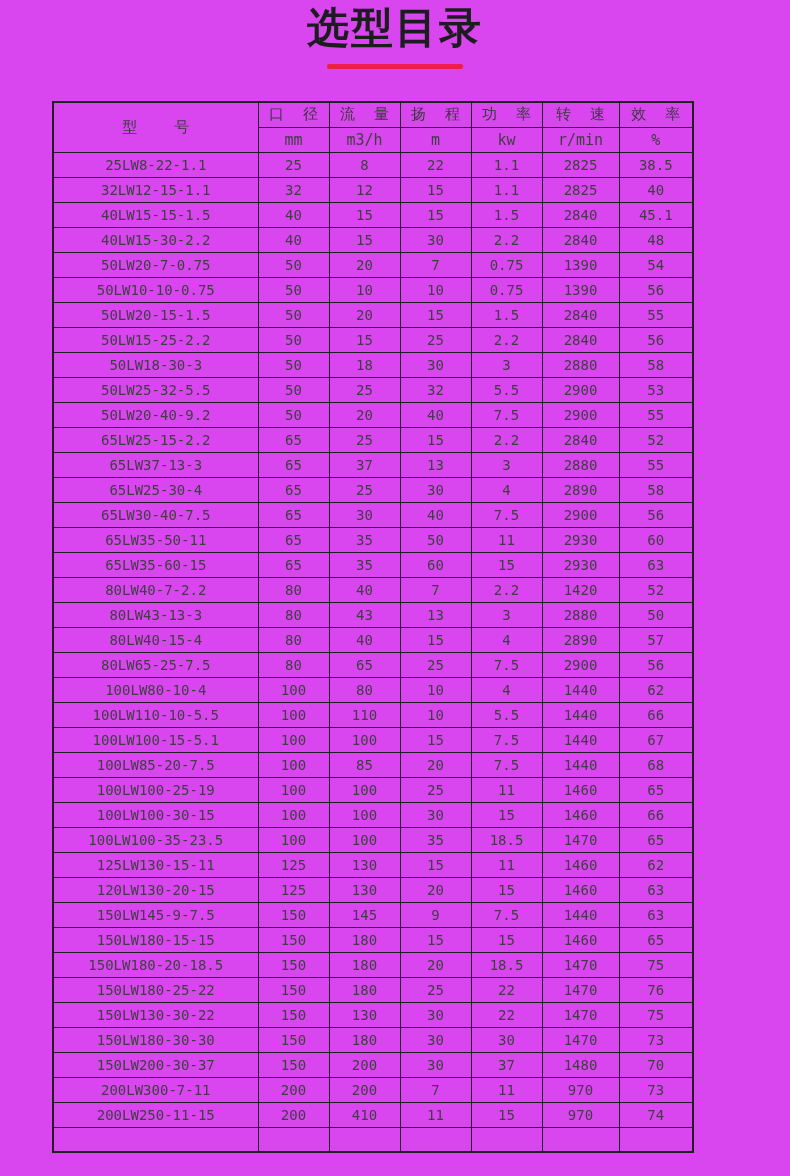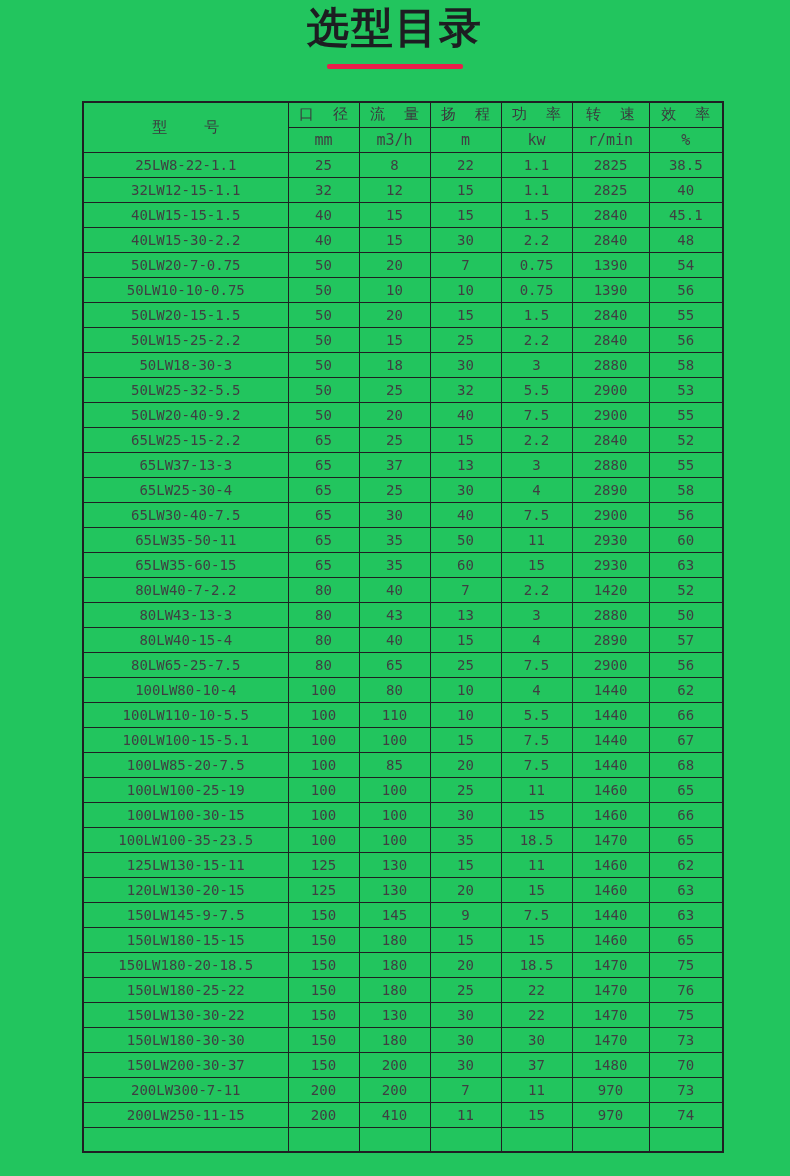--- a/index.html
+++ b/index.html
@@ -2,41 +2,41 @@
 <html><head>
 <meta charset="utf-8">
 <style>
   * { margin: 0; padding: 0; box-sizing: border-box; }
   html, body { background: #ffffff; }
   .page {
     position: relative;
     width: 790px;
     height: 1176px;
     overflow: hidden;
-    background: #22c55e;
+    background: #d946ef;
     font-family: "DejaVu Sans", "Liberation Sans", sans-serif;
   }
   .title {
     margin-top: 5px;
     text-align: center;
     font-size: 42px;
     line-height: 1.1;
     font-weight: 700;
     letter-spacing: 2px;
     color: #1d1d21;
   }
   .title-underline {
     width: 136px;
     height: 5px;
     margin: 13px auto 0 auto;
     background: #e8204b;
     border-radius: 2px;
   }
   table.spec-table {
-    margin: 32px 0 0 82px;
+    margin: 32px 0 0 52px;
     width: 640px;
     border-collapse: collapse;
     table-layout: fixed;
     font-family: "DejaVu Sans Mono", "Liberation Mono", monospace;
     font-size: 14px;
     color: #3f3f42;
   }
   table.spec-table th,
   table.spec-table td {
     border: 1px solid #1f1f23;

